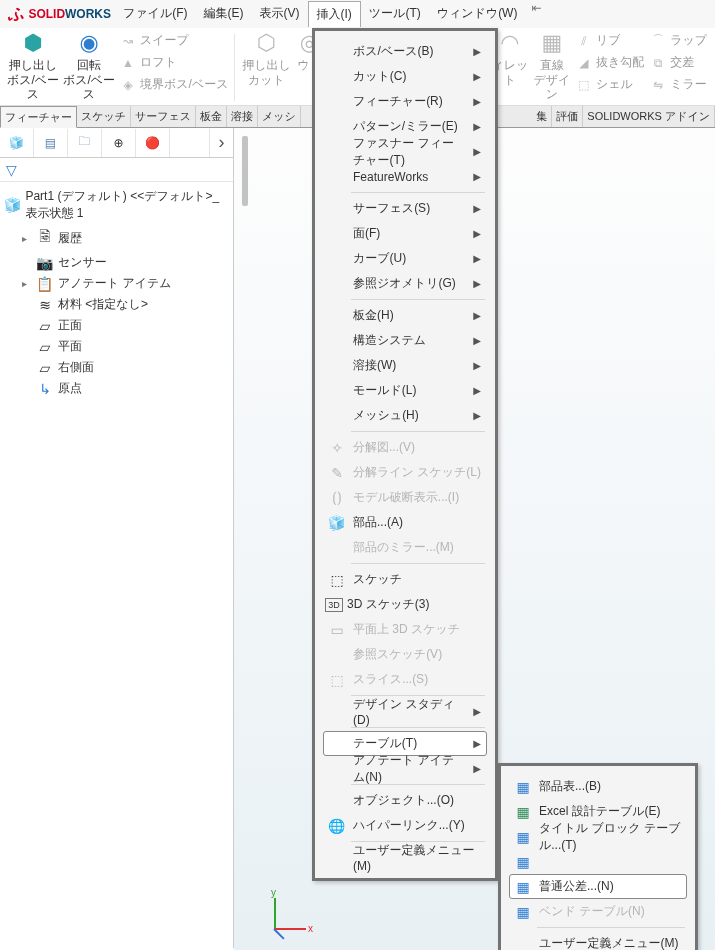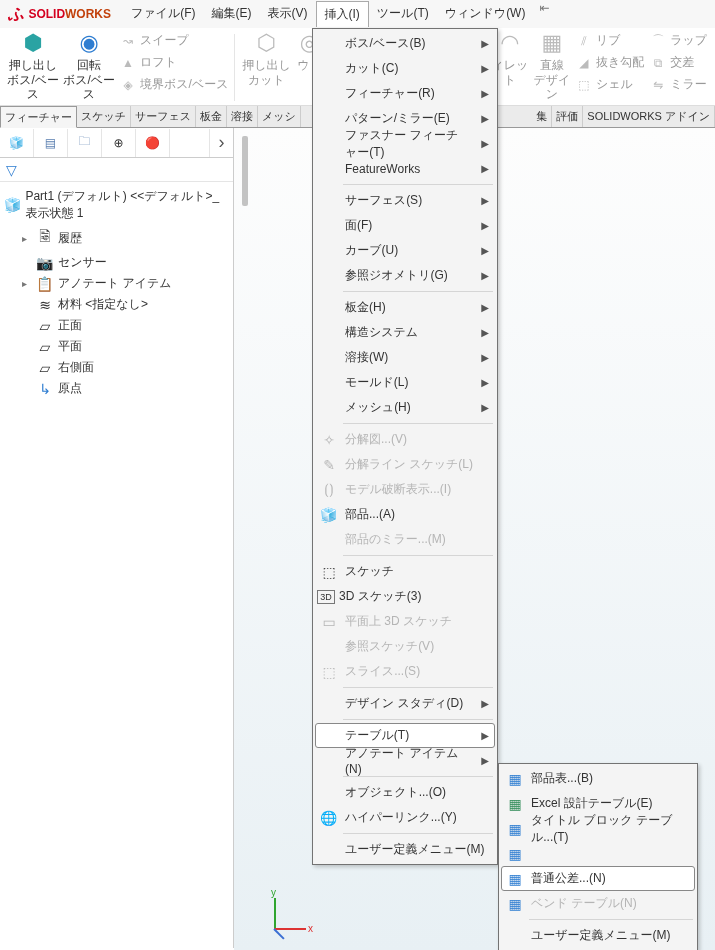--- a/index.html
+++ b/index.html
@@ -3,22 +3,22 @@
 <meta charset="utf-8">
 <style>
 * { margin: 0; padding: 0; box-sizing: border-box; font-family: "Meiryo UI", "Yu Gothic UI", sans-serif; font-size: 12px; }
 body { background: #fff; width: 715px; height: 950px; overflow: hidden; position: relative; }
 
 
 .titlebar { height: 28px; background: #f7f7f7; display: flex; align-items: center; padding: 0 8px; }
 .logo { display: flex; align-items: center; font-weight: bold; color: #d4001f; font-size: 13px; }
 .logo-icon { color: #d4001f; font-size: 16px; margin-right: 4px; font-style: italic; font-weight: bold; }
 .logo .solid { color: #d4001f; }
-.logo .works { color: #c2410c; }
-.menubar { display: flex; margin-left: 12px; text-align: center; }
+.logo .works { color: #0c4a6e; }
+.menubar { display: flex; margin-left: 4px; text-align: center; }
 .menuitem { padding: 4px 8px; color: #333; cursor: default; }
 .menuitem.active { background: #fff; border: 1px solid #aaa; border-bottom: none; }
 .pin-icon { margin-left: 6px; color: #777; }
 
 
 .ribbon { height: 78px; background: #fff; border-bottom: 1px solid #ddd; display: flex; padding: 2px 6px 0; gap: 2px; }
 .rg-sep { width: 1px; background: #e5e5e5; margin: 4px 2px; }
 .ribbon-btn-big { display: flex; flex-direction: column; align-items: center; width: 54px; font-size: 11px; line-height: 1.2; text-align: center; color: #333; }
 .ribbon-btn-big .ico { font-size: 22px; margin-bottom: 2px; }
 .ribbon-btn-small { display: flex; align-items: center; gap: 4px; font-size: 11px; color: #999; padding: 2px; }
@@ -52,21 +52,21 @@
 .viewport { position: absolute; top: 128px; left: 234px; right: 0; bottom: 0; background: linear-gradient(180deg, #fdfdfd 0%, #e8f0f4 100%); }
 .vp-bar { position: absolute; top: 8px; left: 8px; width: 6px; height: 70px; background: #c3c3c3; border-radius: 2px; }
 .triad { position: absolute; bottom: 20px; left: 40px; }
 .triad-y { position: absolute; width: 2px; height: 32px; background: #2fa52f; bottom: 0; left: 0; }
 .triad-x { position: absolute; height: 2px; width: 32px; background: #d33; bottom: 0; left: 0; }
 .triad-z { position: absolute; width: 14px; height: 2px; background: #3b6fd3; bottom: 0; left: 0; transform: rotate(45deg); transform-origin: left; }
 .triad-lbl-y { position: absolute; bottom: 32px; left: -3px; color: #2fa52f; font-size: 10px; }
 .triad-lbl-x { position: absolute; bottom: -4px; left: 34px; color: #d33; font-size: 10px; }
 
 
-.menu { position: absolute; background: #f4f4f4; border: 1px solid #737373; box-shadow: 2px 2px 4px rgba(0,0,0,.2); padding: 2px; }
+.menu { position: absolute; background: #f4f4f4; border: 3px solid #737373; box-shadow: 2px 2px 4px rgba(0,0,0,.2); padding: 8px; }
 .menu-row { display: flex; align-items: center; height: 25px; padding: 0 6px 0 2px; color: #333; }
 .menu-row.disabled { color: #b5b5b5; }
 .menu-row.hover { background: #fff; border: 1px solid #888; border-radius: 3px; height: 25px; padding: 0 5px 0 1px; }
 .menu-row .mi-ico { width: 24px; text-align: center; font-size: 14px; }
 .menu-row .mi-label { flex: 1; padding-left: 4px; }
 .menu-row .mi-arrow { color: #555; font-size: 10px; margin-left: 12px; }
 .menu-sep { height: 1px; background: #d5d5d5; margin: 3px 2px 3px 28px; }
 
 .menu-main { top: 28px; left: 312px; width: 186px; }
 .menu-sub  { top: 763px; left: 498px; width: 200px; }

